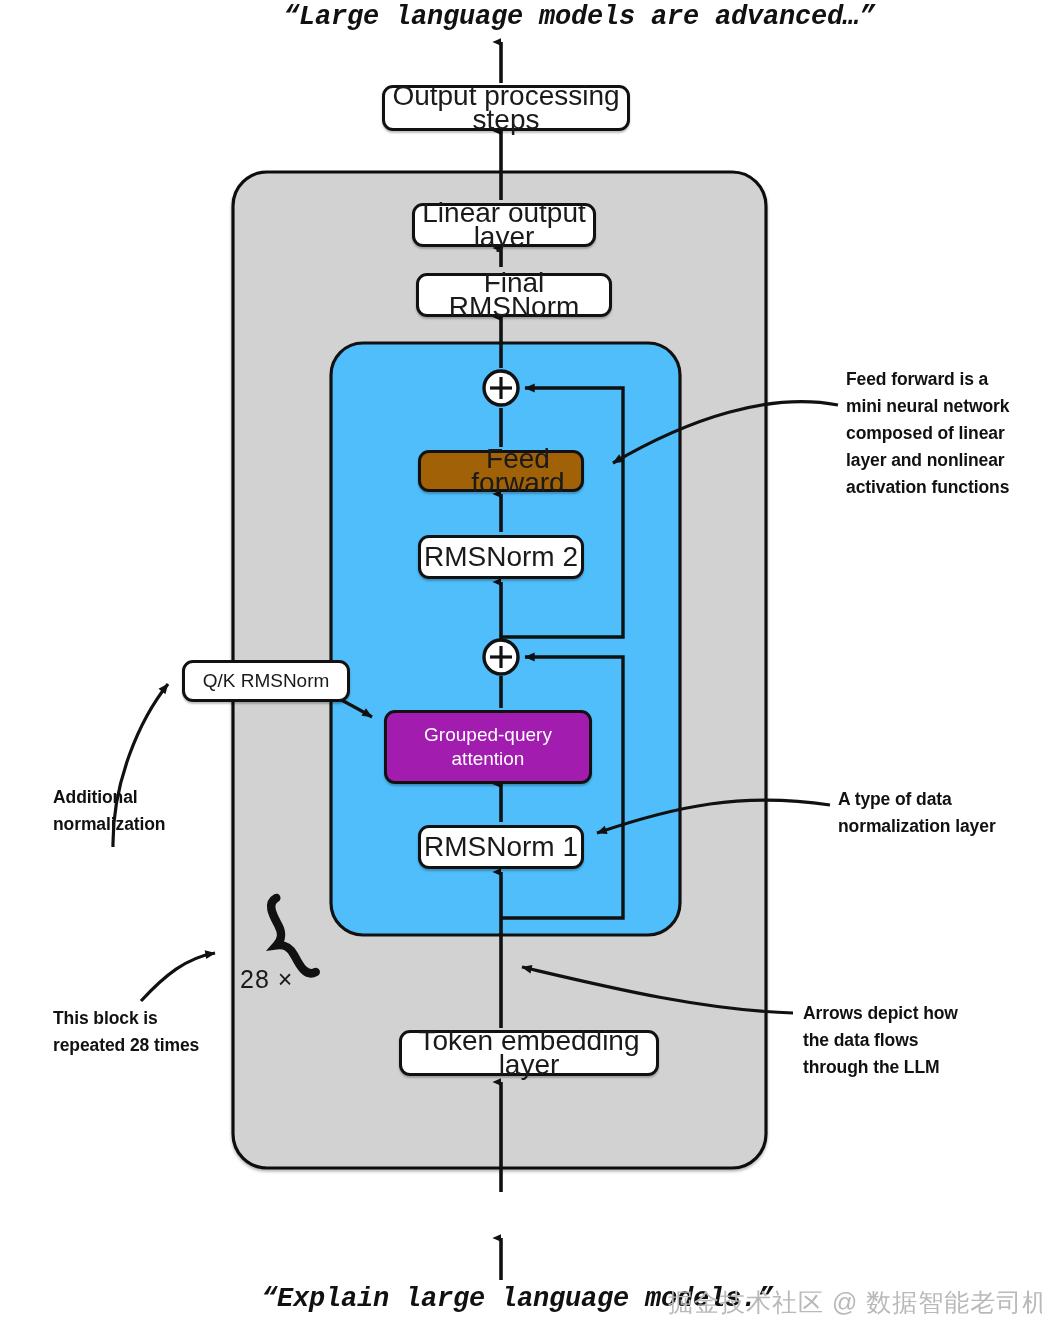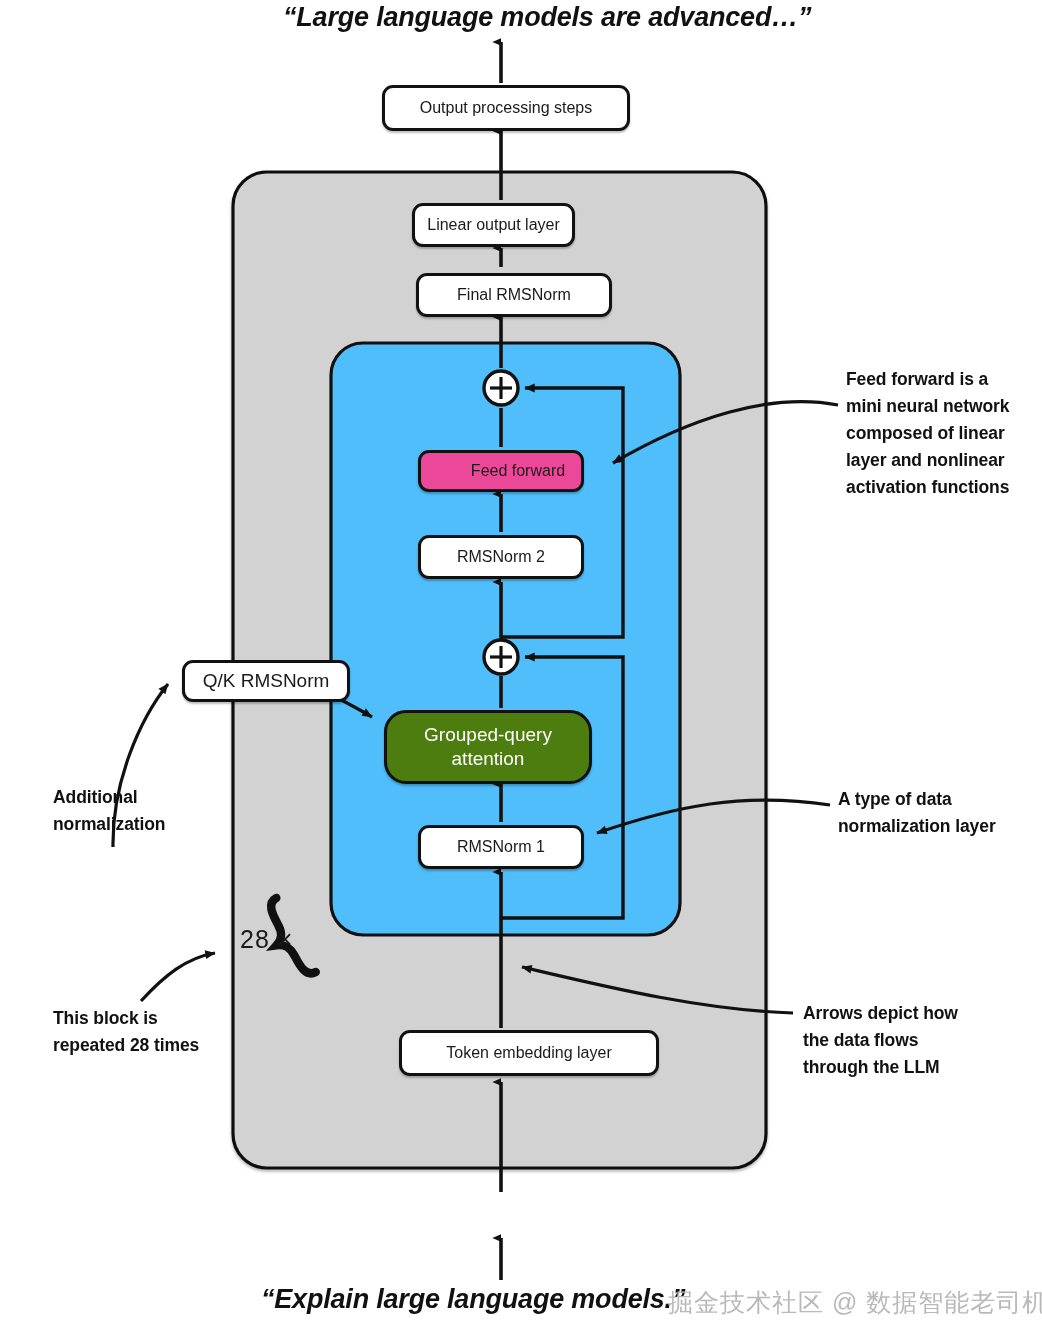--- a/index.html
+++ b/index.html
@@ -9,52 +9,54 @@
   svg#canvas{position:absolute;left:0;top:0;width:1042px;height:1338px;}
 
   .qtext{
     position:absolute;
     font-style:italic;
     font-weight:700;
     font-size:27px;
     color:#111;
     white-space:nowrap;
     letter-spacing:-0.2px;
+    font-family:Liberation Mono, monospace;
   }
   .annot{
     position:absolute;
     font-weight:700;
     font-size:17.5px;
     line-height:27px;
     color:#111;
     white-space:pre-line;
     letter-spacing:-0.1px;
   }
   .nodebox{
     position:absolute;
     box-sizing:border-box;
     border:3px solid #111;
     border-radius:11px;
     display:flex;
     align-items:center;
     justify-content:center;
-    font-size:16px;
+    font-size:28px;
     color:#1a1a1a;
     background:#ffffff;
     text-align:center;
     line-height:24px;
     box-shadow:0 2px 2px rgba(0,0,0,0.25);
   }
-  .nodebox.gray{background:#ec4899;padding-left:34px;}
-  .nodebox.dark{background:#4d7c0f;color:#ffffff;border-color:#111;border-radius:22px;}
+  .nodebox.gray{background:#a16207;padding-left:34px;}
+  .nodebox.dark{background:#a21caf;color:#ffffff;border-color:#111;}
   .repeat-label{
     position:absolute;
     font-size:25px;
     color:#1a1a1a;
     letter-spacing:1px;
+    margin-top:40px;
   }
   .watermark{
     position:absolute;
     font-size:25px;
     color:#b9b9b9;
     white-space:nowrap;
     letter-spacing:1px;
   }
 </style>
 </head>
@@ -148,21 +150,21 @@
     <g transform="translate(296,935) rotate(-28)">
       <path d="M0,-42 C-12,-42 -11,-26 -11,-17 C-11,-8 -14,-3 -22,0
                C-14,3 -11,8 -11,17 C-11,26 -12,42 0,42" fill="none" stroke="#111" stroke-width="8.5" stroke-linecap="round"></path>
     </g>
   </svg>
 
   <div class="qtext" style="left:283px; top:2px;">“Large language models are advanced…”</div>
 
   <div class="nodebox" style="left:382px; top:85px; width:248px; height:46px;">Output processing steps</div>
 
-  <div class="nodebox" style="left:412px; top:203px; width:163px; height:44px;">Linear output layer</div>
+  <div class="nodebox" style="left:412px; top:203px; width:184px; height:44px;">Linear output layer</div>
 
   <div class="nodebox" style="left:416px; top:273px; width:196px; height:44px;">Final RMSNorm</div>
 
   <div class="nodebox gray" style="left:418px; top:450px; width:166px; height:42px;">Feed forward</div>
 
   <div class="nodebox" style="left:418px; top:535px; width:166px; height:44px;">RMSNorm 2</div>
 
   <div class="nodebox" style="left:182px; top:660px; width:168px; height:42px; font-size:19px;">Q/K RMSNorm</div>
 
   <div class="nodebox dark" style="left:384px; top:710px; width:208px; height:74px; white-space:pre-line; font-size:19px;">Grouped-query

